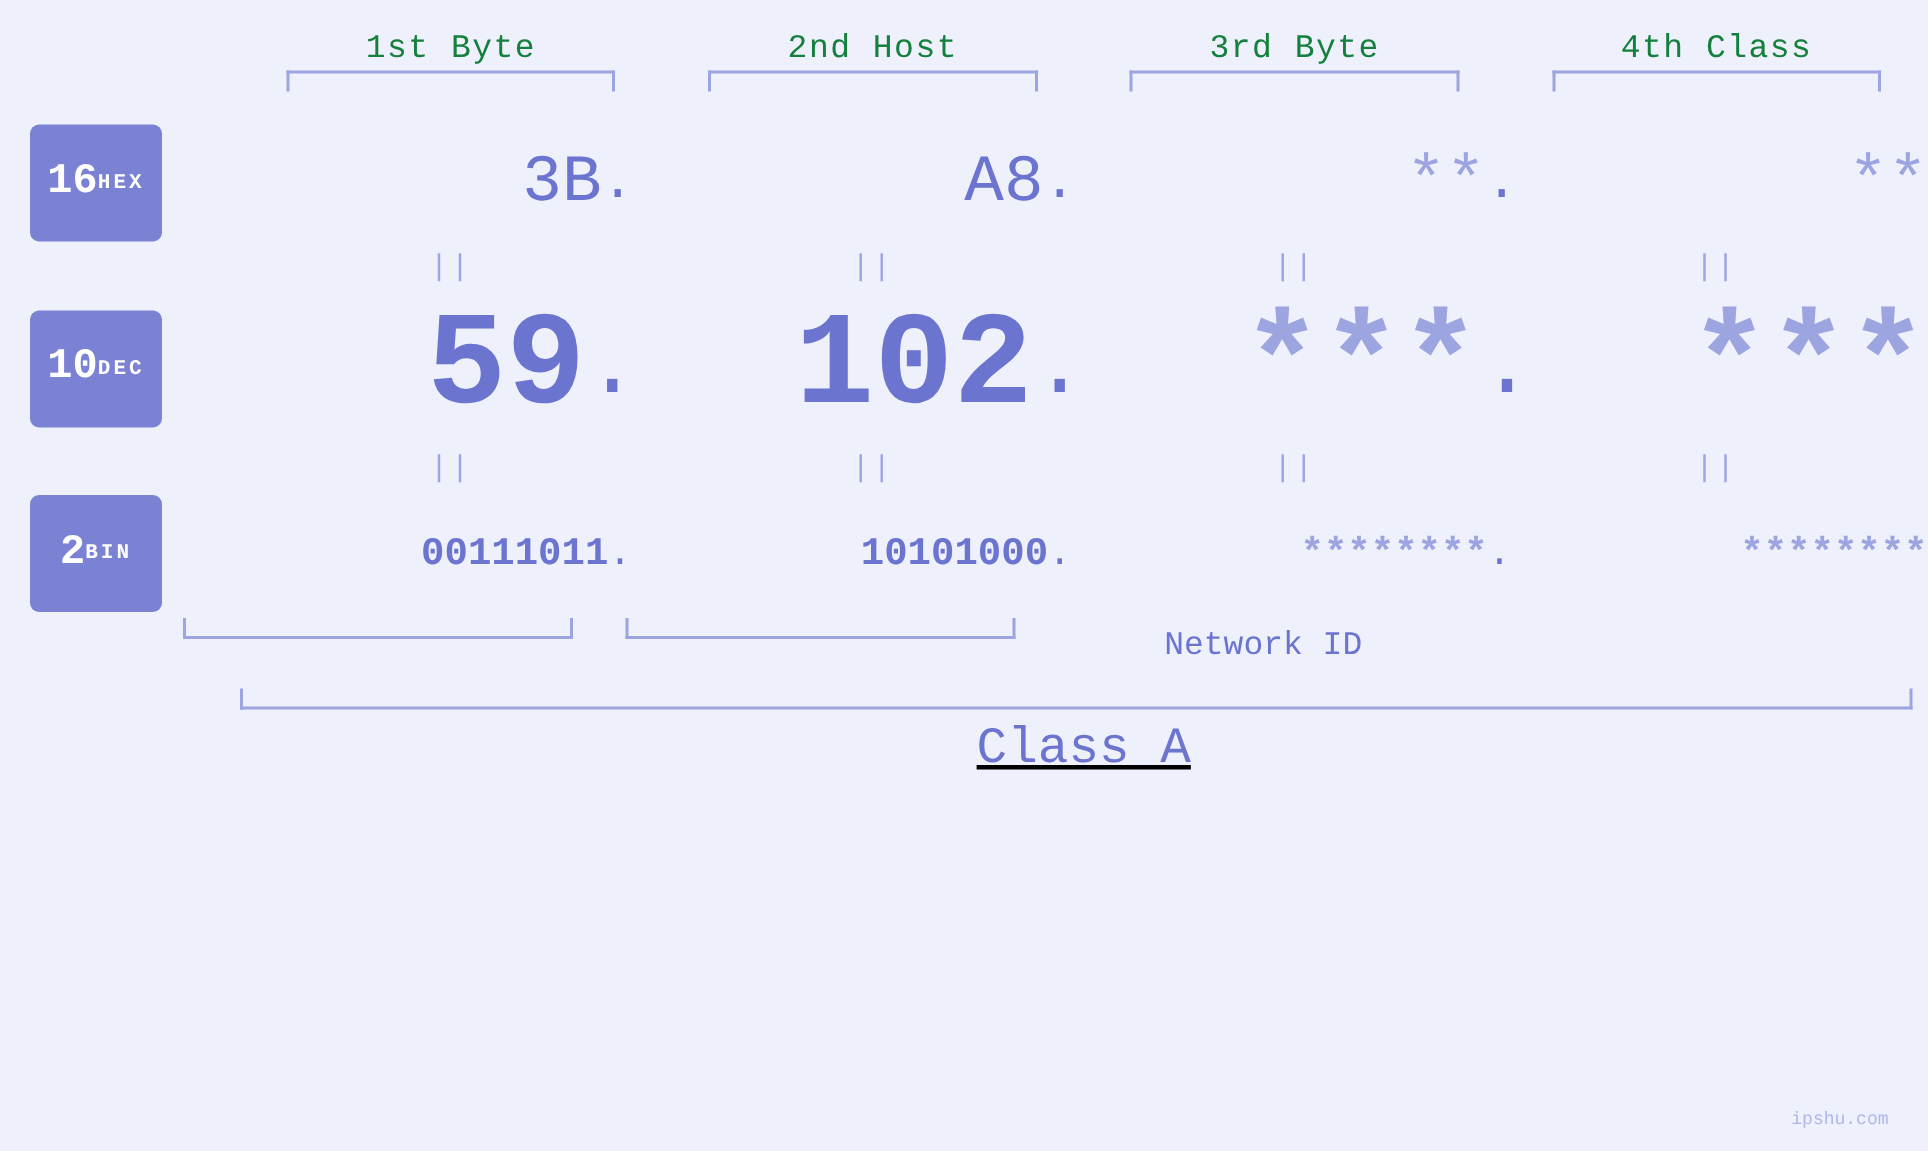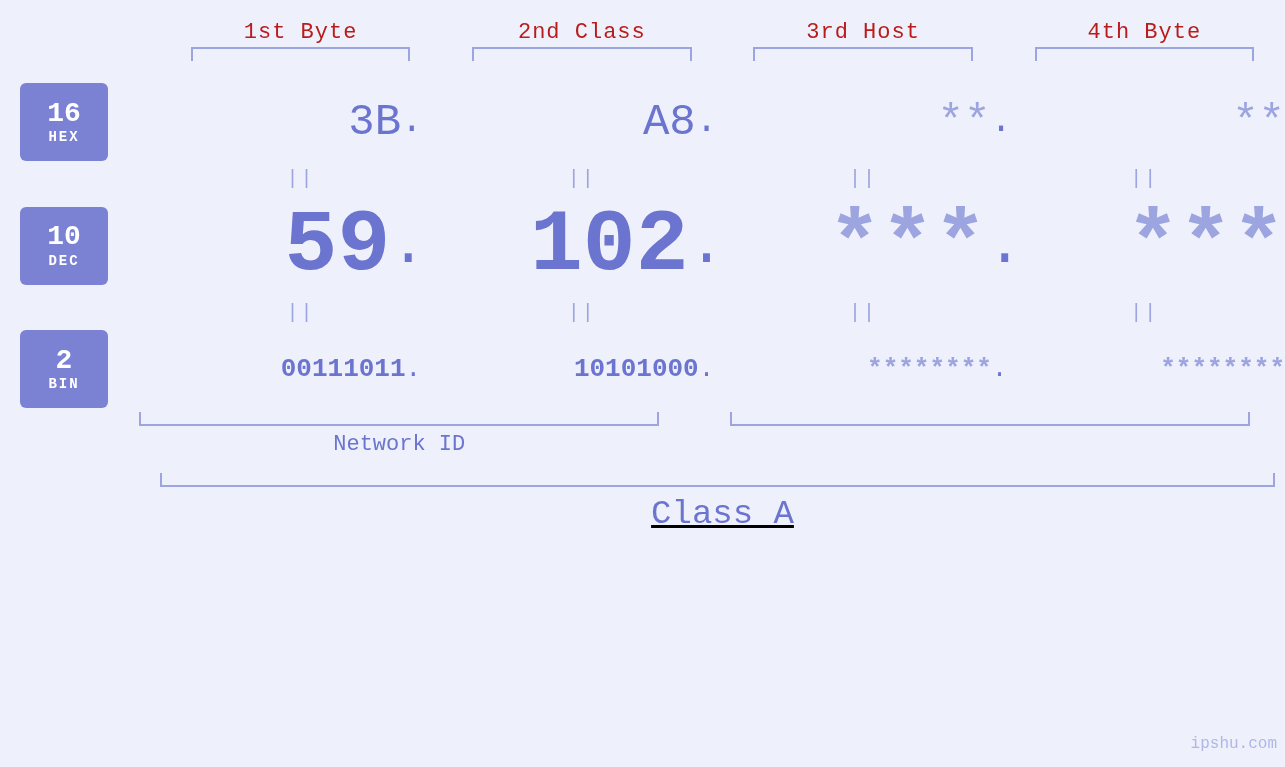--- a/index.html
+++ b/index.html
@@ -27,21 +27,21 @@
     .header-row {
       display: flex;
       width: 100%;
       padding-left: 160px;
       margin-bottom: 0px;
     }
 
     .byte-header {
       flex: 1;
       text-align: center;
-      color: #b91c1c;
+      color: #15803d;
       font-size: 22px;
       font-family: 'Courier New', Courier, monospace;
       font-weight: normal;
       letter-spacing: 1px;
     }
 
     
     .bracket-row {
       display: flex;
       width: 100%;
@@ -71,21 +71,21 @@
       width: 100%;
       padding-left: 20px;
     }
 
     .base-badge {
       width: 88px;
       height: 78px;
       background: #7b82d4;
       color: white;
       display: flex;
-      flex-direction: column;
+      flex-direction: row;
       align-items: center;
       justify-content: center;
       border-radius: 6px;
       margin-right: 20px;
       flex-shrink: 0;
     }
 
     .base-number {
       font-size: 28px;
       font-weight: bold;
@@ -152,21 +152,21 @@
       color: #9da5e0;
       font-size: 20px;
       letter-spacing: 2px;
     }
 
     
     .bottom-bracket-area {
       width: 100%;
       padding-left: 104px;
       display: flex;
-      flex-direction: column;
+      flex-direction: row;
       margin-top: 4px;
     }
 
     .bottom-brackets {
       display: flex;
       width: 100%;
     }
 
     .net-bracket-wrap {
       flex: 0 0 50%;
@@ -239,40 +239,40 @@
       text-align: center;
       color: #6b74cf;
       font-size: 34px;
       font-family: 'Courier New', Courier, monospace;
       padding-top: 8px;
     }
 
     .watermark {
       position: absolute;
       bottom: 14px;
-      right: 8px;
+      right: 26px;
       color: #b0b7e8;
-      font-size: 16px;
+      font-size: 12px;
       font-family: 'Courier New', Courier, monospace;
     }
 
     .masked {
       color: #9da5e0;
     }
   </style>
 </head>
 <body>
 
 <div class="main-container">
 
   <div class="header-row">
     <div class="byte-header">1st Byte</div>
-    <div class="byte-header">2nd Class</div>
-    <div class="byte-header">3rd Host</div>
-    <div class="byte-header">4th Byte</div>
+    <div class="byte-header">2nd Host</div>
+    <div class="byte-header">3rd Byte</div>
+    <div class="byte-header">4th Class</div>
   </div>
 
   <div class="bracket-row">
     <div class="bracket-cell">
       <div class="bracket"></div>
     </div>
     <div class="bracket-cell">
       <div class="bracket"></div>
     </div>
     <div class="bracket-cell">

